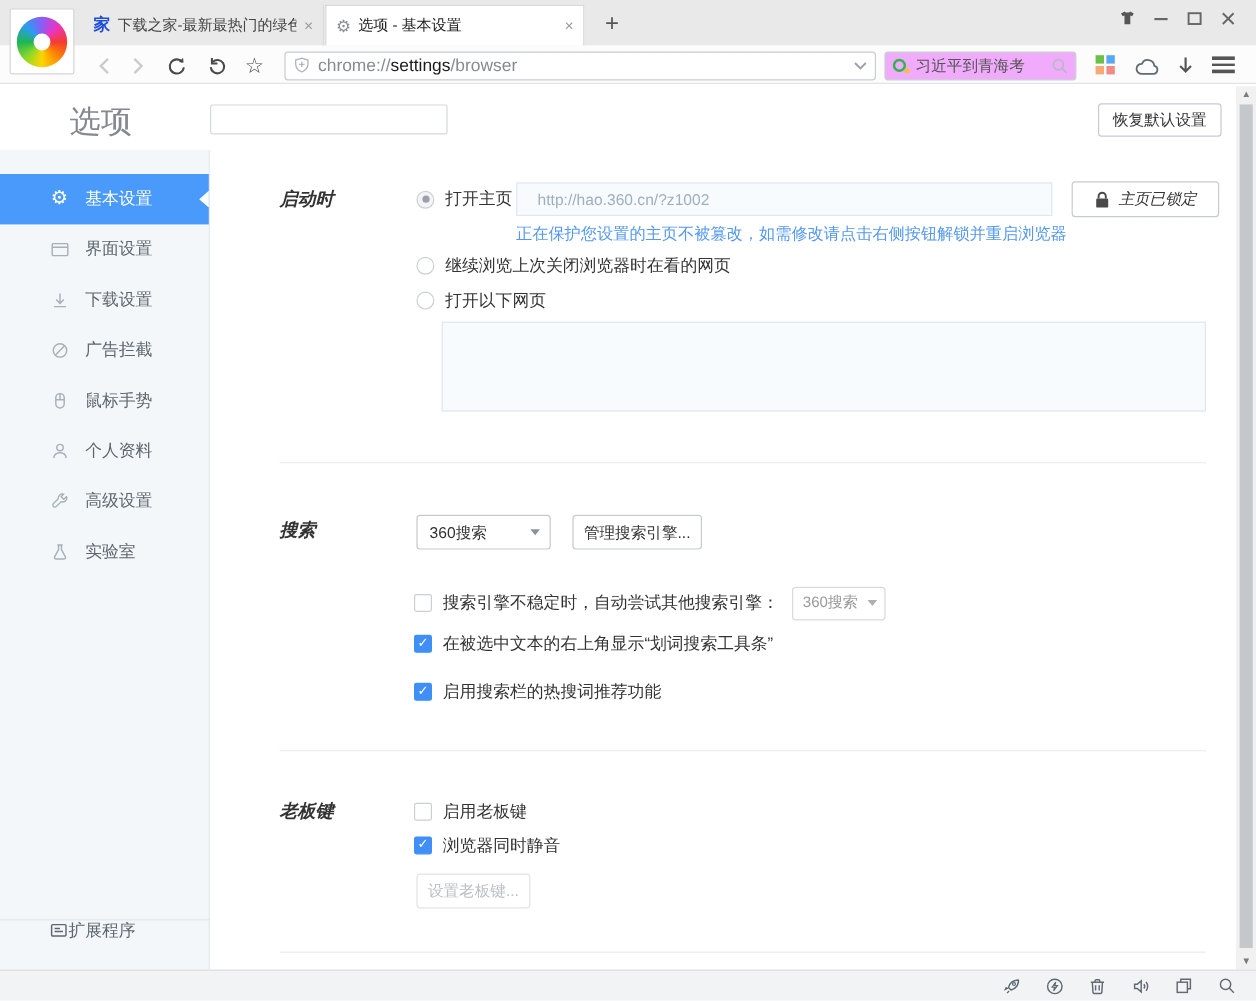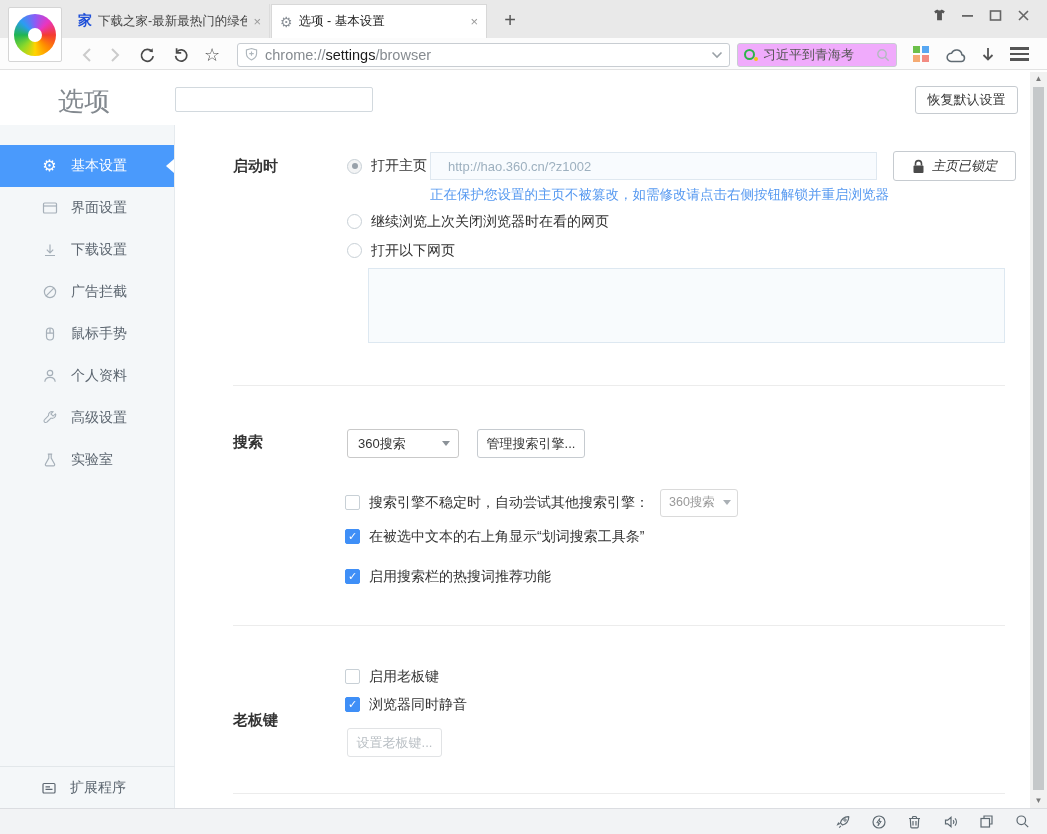--- a/index.html
+++ b/index.html
@@ -49,29 +49,29 @@
   .btn { background:#fff; border:1px solid #c6cbd0; border-radius:3px; font-size:13px; color:#333; display:flex; align-items:center; justify-content:center; font-family:inherit; }
   .restore-btn { position:absolute; left:915px; top:86px; width:103px; height:28px; }
 
   .sidebar { position:absolute; left:0; top:125px; width:175px; height:683px; background:#f4f7f9; border-right:1px solid #e5eaee; }
   .side-list { padding-top:20px; }
   .side-item { height:42px; display:flex; align-items:center; padding-left:41px; gap:13px; font-size:14px; color:#5c6670; position:relative; cursor:default; }
   .side-item .si-icon { width:17px; height:17px; color:#a6b0b9; display:flex; align-items:center; justify-content:center; flex:none; font-size:16px; line-height:1; }
   .side-item.active { background:#4a9afc; color:#fff; }
   .side-item.active .si-icon { color:#fff; }
   .side-item.active::after { content:""; position:absolute; right:0; top:50%; margin-top:-7px; border-top:7px solid transparent; border-bottom:7px solid transparent; border-right:8px solid #fff; }
-  .extensions { position:absolute; left:0; bottom:0; width:175px; height:42px; border-top:1px solid #e2e7ea; display:flex; align-items:center; padding-left:41px; gap:13px; font-size:14px; color:#5c6670; }
+  .extensions { position:absolute; left:0; bottom:0; width:175px; height:42px; border-top:1px solid #e2e7ea; display:flex; align-items:flex-start; padding-left:41px; font-size:14px; color:#5c6670; }
 
   
   .scrollbar { position:absolute; right:0; top:72px; width:17px; height:736px; background:#f1f1f1; }
   .sb-arrow { position:absolute; left:0; width:17px; height:14px; color:#7a7a7a; font-size:8px; text-align:center; line-height:14px; }
   .sb-thumb { position:absolute; left:3px; top:15px; width:11px; height:703px; background:#c5c8ca; }
 
   
-  .section-label { position:absolute; left:233px; font-size:15px; font-weight:bold; color:#333; }
+  .section-label { position:absolute; left:233px; font-size:15px; font-weight:bold; color:#333;font-style:italic; }
   .row { position:absolute; display:flex; align-items:center; gap:9px; font-size:14px; color:#333; }
   .radio { width:15px; height:15px; border-radius:50%; border:1px solid #c8d0d6; background:#fff; position:relative; flex:none; }
   .radio.selected { background:#f3f4f5; }
   .radio.selected::after { content:""; position:absolute; left:3.5px; top:3.5px; width:6px; height:6px; border-radius:50%; background:#98a1aa; }
   .checkbox { width:15px; height:15px; border:1px solid #c8d0d6; border-radius:2px; background:#fff; flex:none; font-size:11px; line-height:13px; text-align:center; color:#fff; }
   .checkbox.checked { background:#3f8ff7; border-color:#3f8ff7; }
   .text-input { background:#f8fbfe; border:1px solid #dfe8f0; color:#9db0bf; font-size:13px; padding:0 17px; font-family:inherit; outline:none; }
   .notice { position:absolute; left:430px; top:186px; font-size:13.5px; color:#5598f0; }
   .pages-area { position:absolute; left:368px; top:268px; width:637px; height:75px; background:#f8fbfd; border:1px solid #dde8f1; resize:none; outline:none; font-family:inherit; }
   .divider { position:absolute; left:233px; width:772px; border-top:1px solid #ececec; }
@@ -331,21 +331,21 @@
 <div class="row" style="left:345px;top:528px;height:17px;">
   <span class="checkbox checked">✓</span>
   <span>在被选中文本的右上角显示“划词搜索工具条”</span>
 </div>
 <div class="row" style="left:345px;top:568px;height:17px;">
   <span class="checkbox checked">✓</span>
   <span>启用搜索栏的热搜词推荐功能</span>
 </div>
 <div class="divider" style="top:625px;"></div>
 
-<div class="section-label" style="top:667px;margin-top:44px;">老板键</div>
+<div class="section-label" style="top:667px;">老板键</div>
 <div class="row" style="left:345px;top:668px;height:17px;">
   <span class="checkbox"></span>
   <span>启用老板键</span>
 </div>
 <div class="row" style="left:345px;top:696px;height:17px;">
   <span class="checkbox checked">✓</span>
   <span>浏览器同时静音</span>
 </div>
 <button class="btn btn-disabled abs" style="left:347px;top:728px;width:95px;height:29px;">设置老板键...</button>
 <div class="divider" style="top:793px;"></div>

